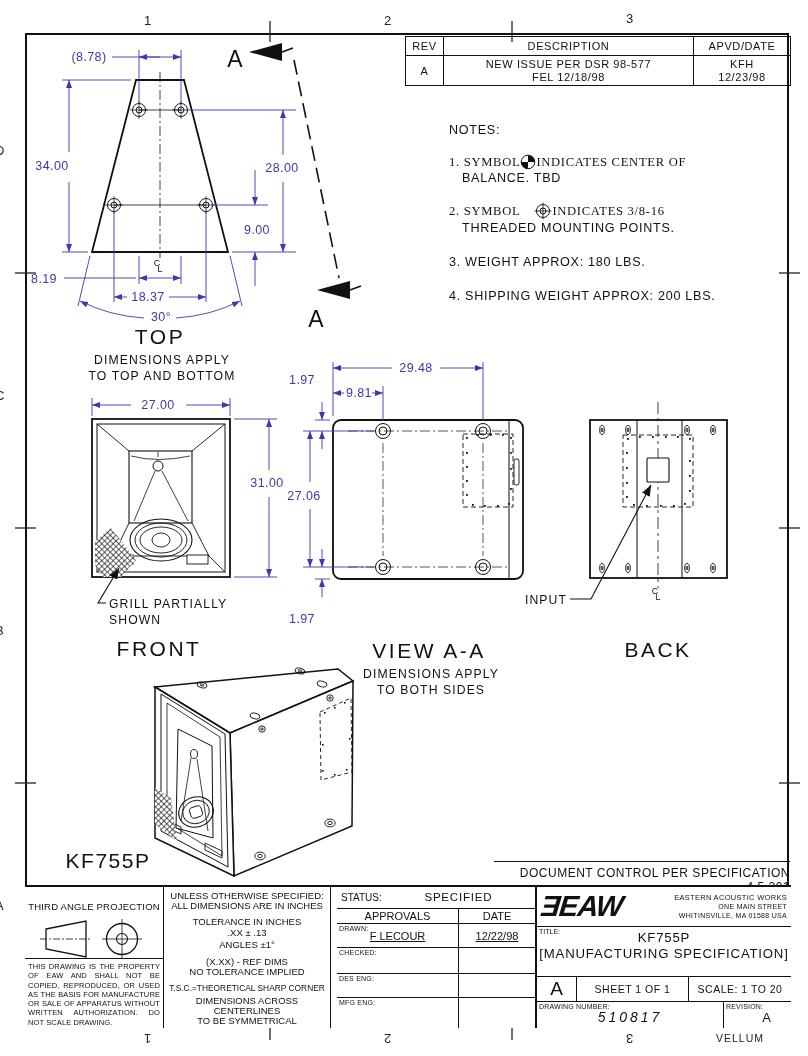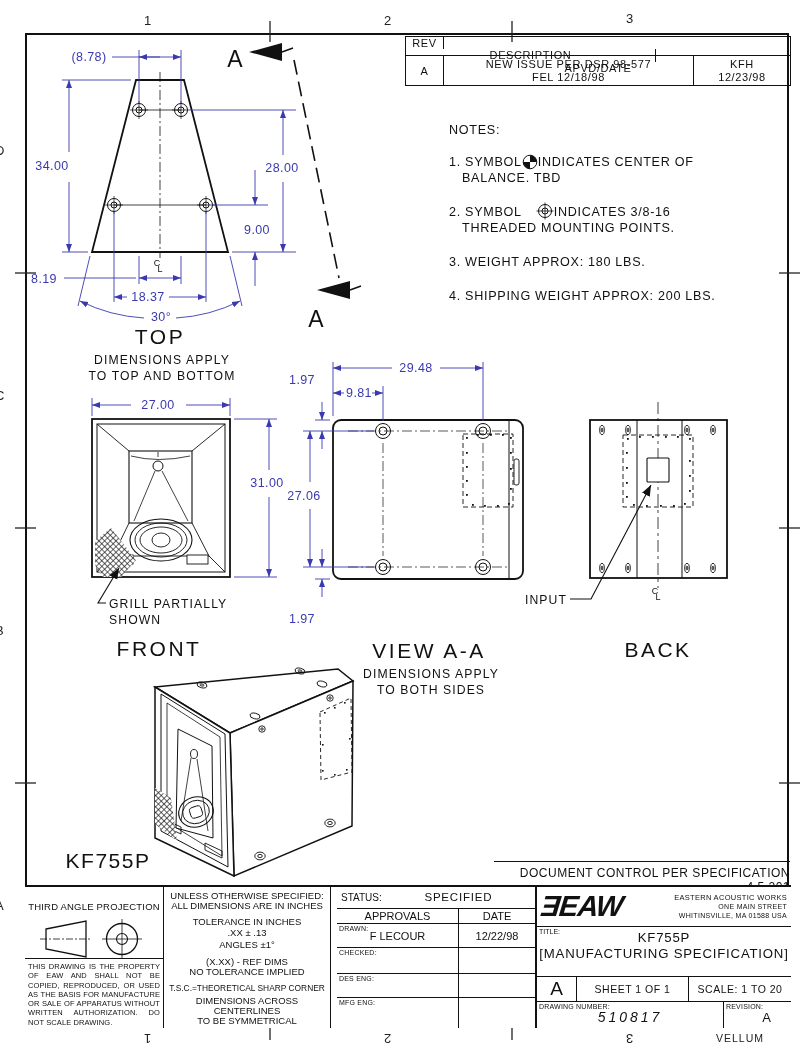--- a/index.html
+++ b/index.html
@@ -11,29 +11,29 @@
   .zone.rot{transform:rotate(180deg);}
   .vellum{position:absolute;font-size:10.5px;letter-spacing:1px;color:#222;}
   svg text{font-family:"Liberation Sans",sans-serif;}
   .d{fill:#3a3aae;font-size:12.5px;letter-spacing:.4px;text-anchor:middle;}
   .lbl{fill:#111;font-size:21px;letter-spacing:2.5px;text-anchor:middle;}
   .sub{fill:#111;font-size:12.2px;letter-spacing:1.1px;text-anchor:middle;}
   .cl{fill:#111;font-size:9px;text-anchor:middle;}
   .secA{fill:#111;font-size:23px;text-anchor:middle;}
   
   .revtbl{position:absolute;left:405px;top:36px;width:386px;height:50px;border:1.8px solid #111;box-sizing:border-box;display:flex;flex-direction:column;font-size:11px;}
-  .revtbl .hrow{display:flex;height:19px;border-bottom:1.6px solid #111;box-sizing:border-box;flex-direction:column;}
+  .revtbl .hrow{display:flex;height:19px;border-bottom:1.6px solid #111;box-sizing:border-box;}
   .revtbl .drow{display:flex;flex:1;}
   .revtbl .c{display:flex;align-items:center;justify-content:center;box-sizing:border-box;letter-spacing:.6px;}
   .revtbl .c1{width:38px;border-right:1.2px solid #111;}
   .revtbl .c2{width:250px;border-right:1.2px solid #111;flex-direction:column;line-height:13px;}
   .revtbl .c3{flex:1;flex-direction:column;line-height:13px;}
   
   .notes{position:absolute;left:449px;top:122px;width:352px;font-size:12.6px;letter-spacing:.7px;line-height:16px;}
-  .notes .row{display:flex;align-items:flex-end;}
+  .notes .row{display:flex;align-items:center;font-family:Liberation Serif, serif;}
   .notes .ind{padding-left:13px;}.mb16{margin-bottom:16px;}.mb18{margin-bottom:18px;}
   
   .doccontrol{position:absolute;left:494px;top:861px;width:296px;border-top:1.2px solid #111;padding-top:4px;text-align:right;font-size:12px;letter-spacing:.5px;}
   
   .tb{position:absolute;left:25px;top:885px;width:766px;height:143px;border-top:2px solid #111;box-sizing:border-box;display:flex;background:#fff;}
   .tb *{box-sizing:border-box;}
   .tb .col1{width:138px;display:flex;flex-direction:column;}
   .tb .proj{height:72px;border-bottom:1.4px solid #111;text-align:center;padding-top:14px;}
   .tb .proj .t{font-size:9.5px;letter-spacing:.2px;}
   .tb .prop{flex:1;font-size:7.5px;line-height:9.3px;padding:3px 3px;text-align:justify;letter-spacing:.1px;}
@@ -509,21 +509,21 @@
 
     <div class="col3">
       <div class="r statusrow">
         <span class="sl">STATUS:</span>
         <span class="sv">SPECIFIED</span>
       </div>
       <div class="r apprrow">
         <div class="cellA">APPROVALS</div>
         <div class="cellB">DATE</div>
       </div>
-      <div class="r sigrow" style="height:24px;">
+      <div class="r sigrow" style="height:24px;text-decoration:underline;">
         <div class="cellA">
             <span class="tiny">DRAWN:</span>
           <span>F LECOUR</span>
           </div>
         <div class="cellB">12/22/98</div>
       </div>
       <div class="r sigrow" style="height:26px;">
         <div class="cellA">
             <span class="tiny">CHECKED:</span>
           </div>

